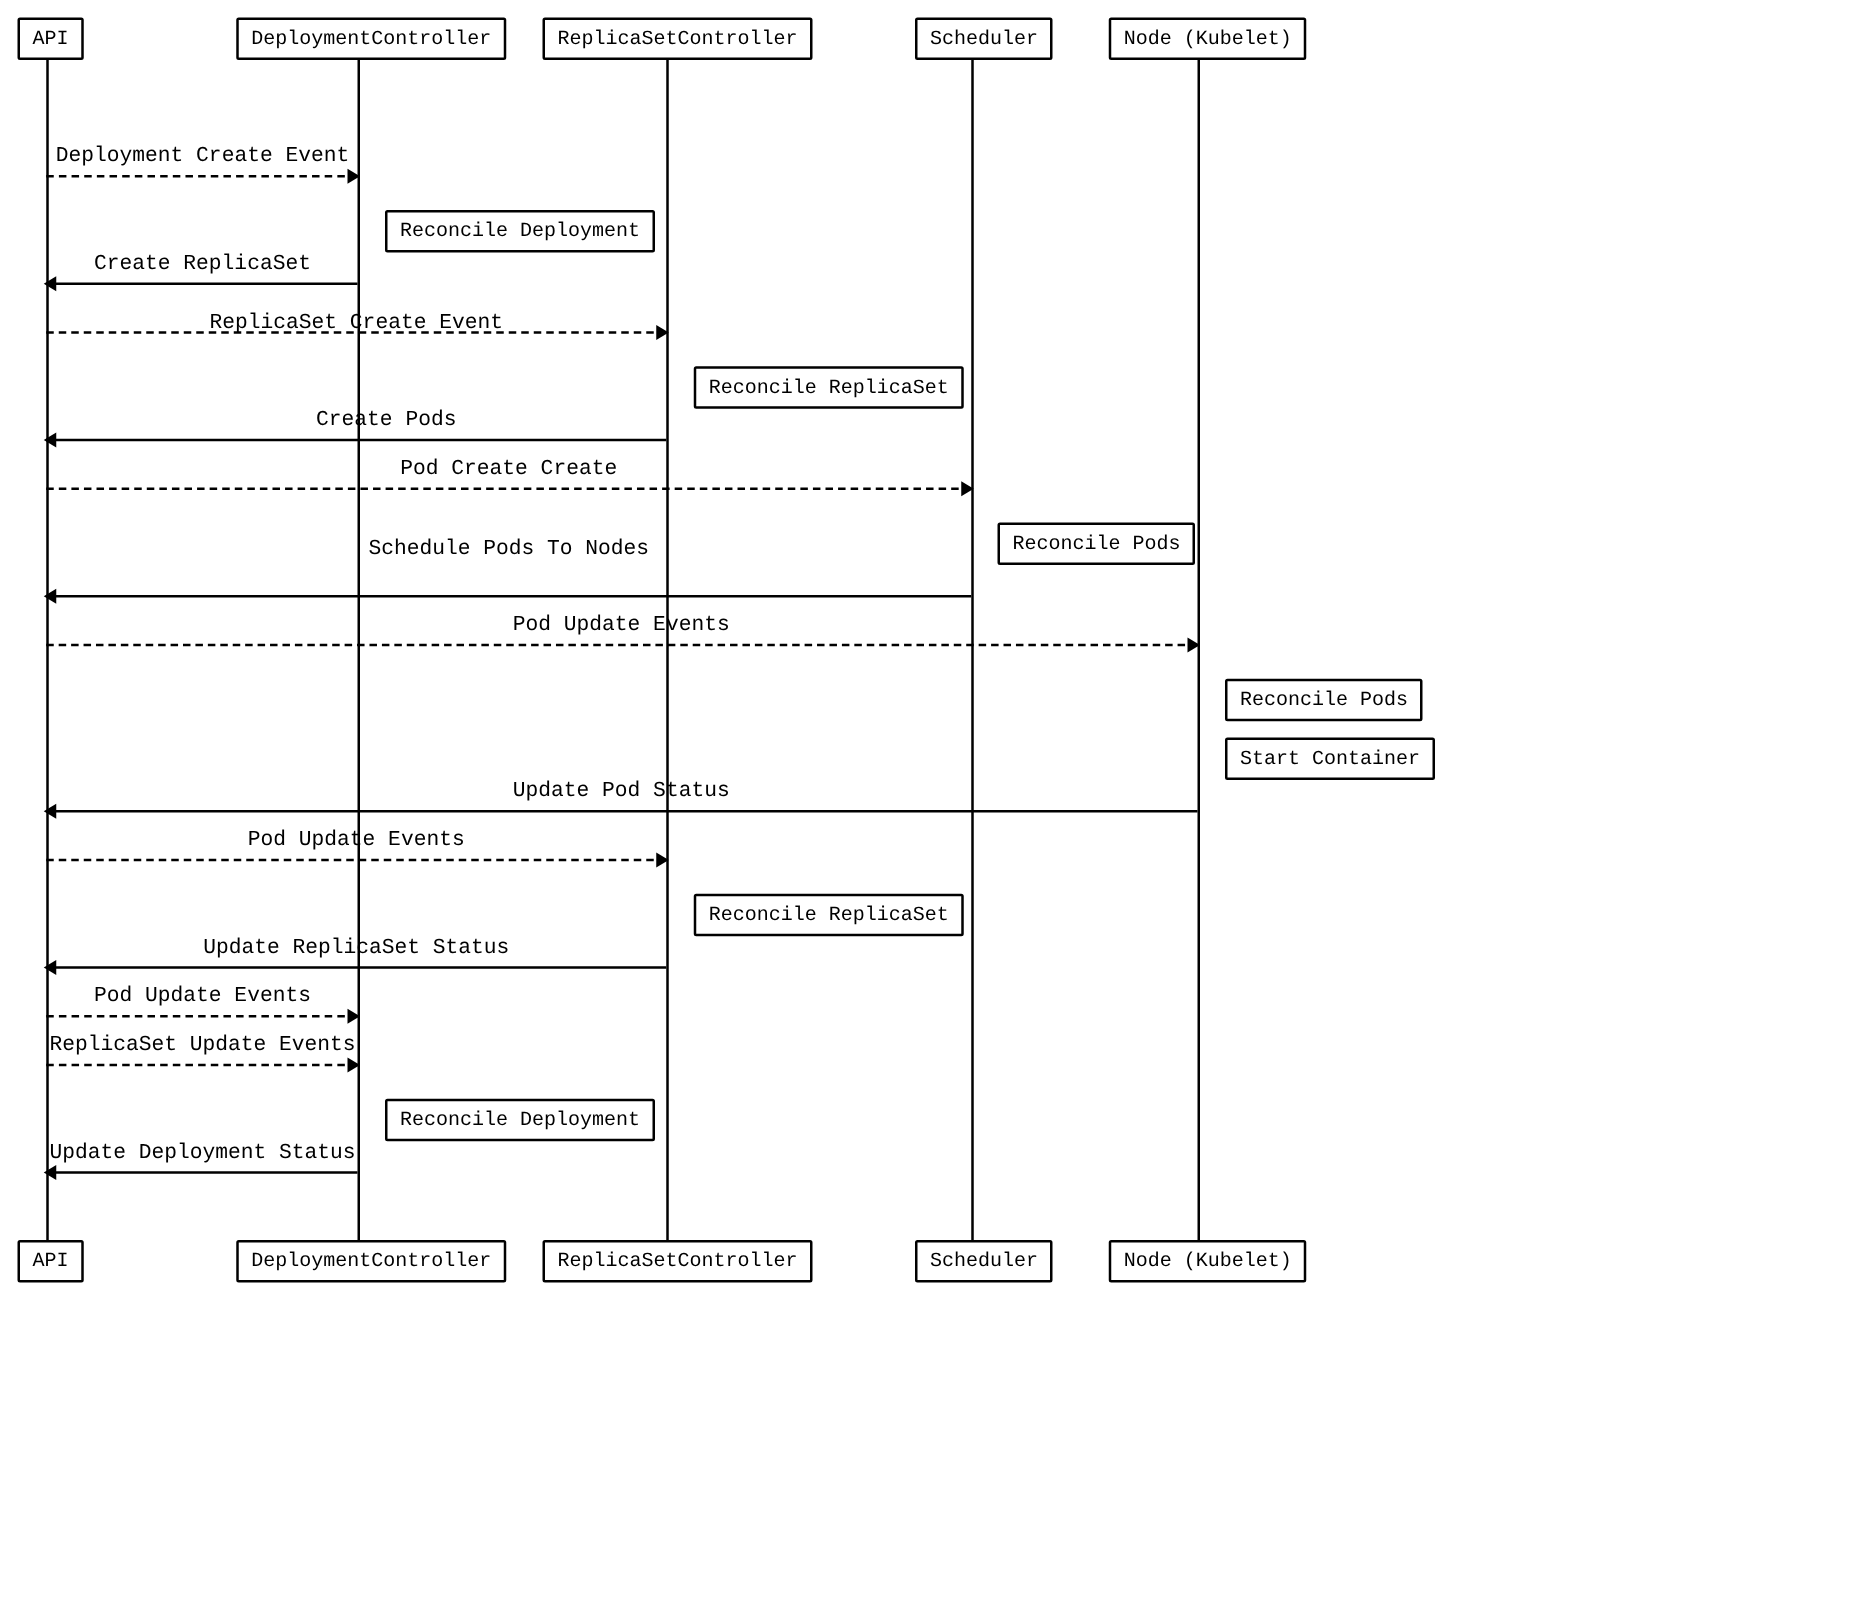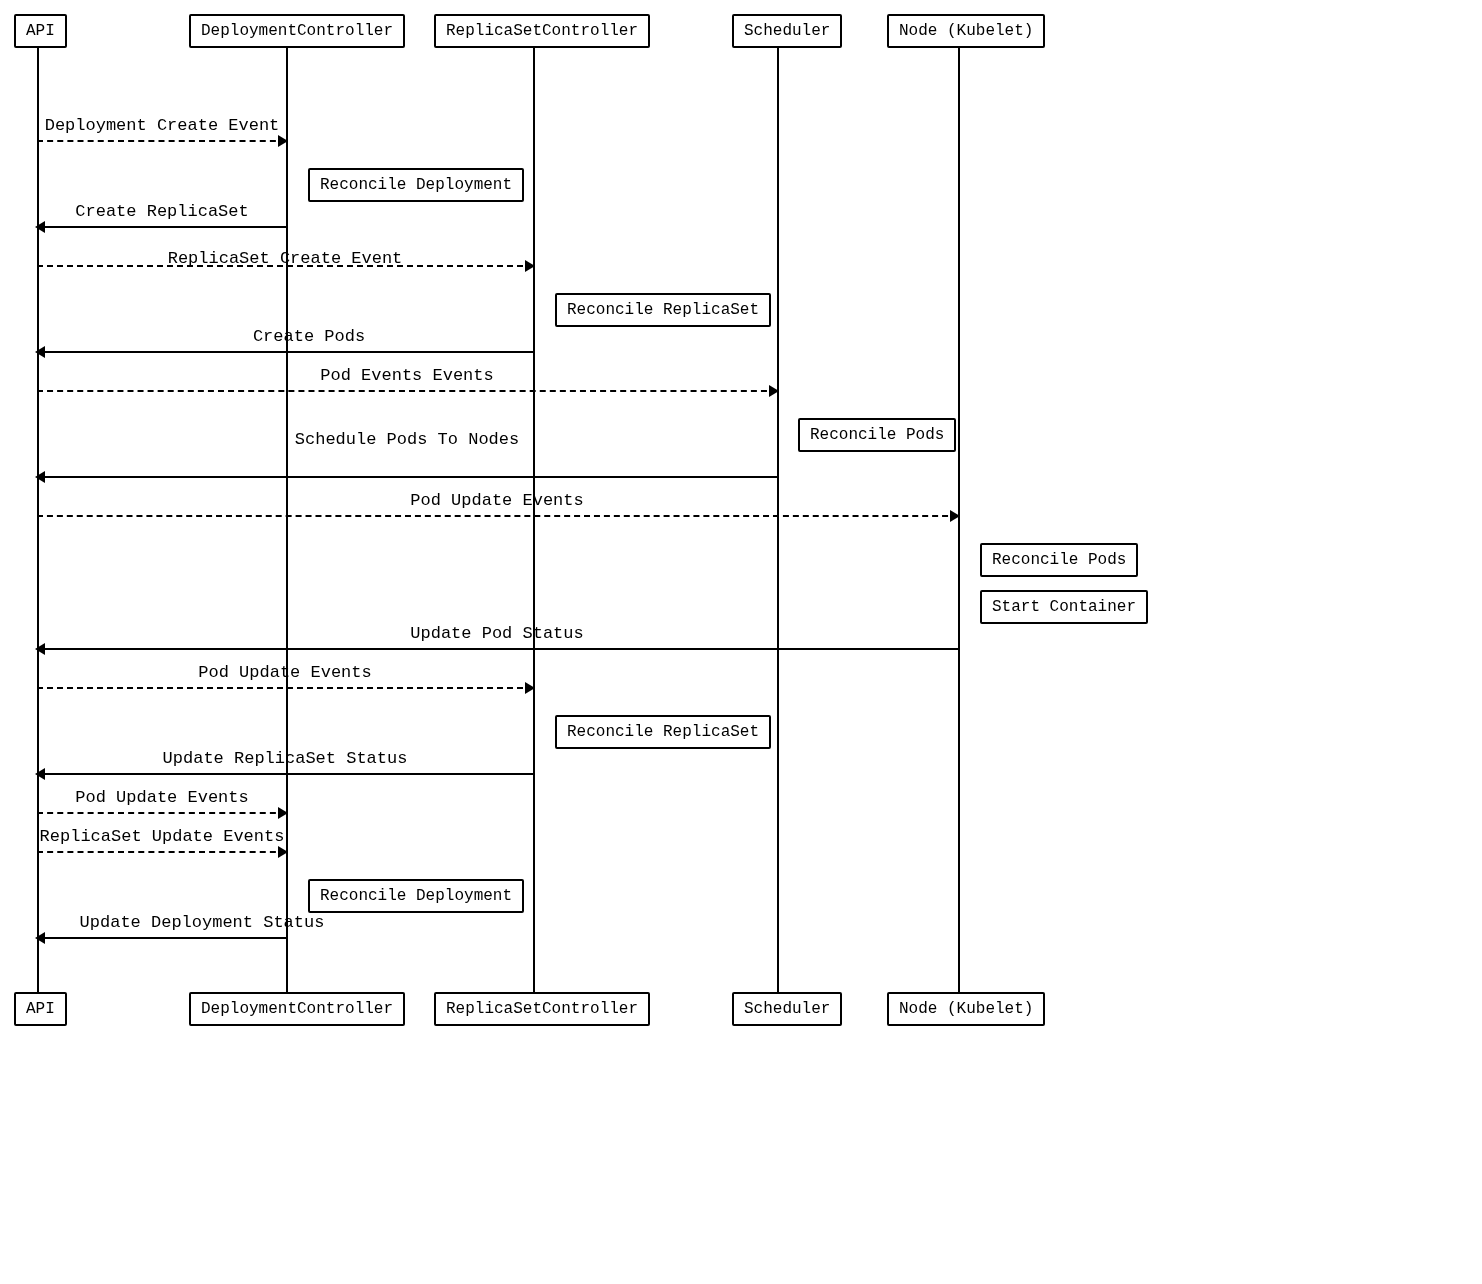--- a/index.html
+++ b/index.html
@@ -107,21 +107,21 @@
   <div class="box" style="left:555px; top:293px;"><span>Reconcile ReplicaSet</span></div>
 
   <div class="msg" style="left:37px; top:351px; width:496px;">
       <div class="head left"></div>
     </div>
   <div class="lbl" style="left:285px; top:348px;margin-left:24px;">Create Pods</div>
 
   <div class="msg dashed" style="left:37px; top:390px; width:740px;">
       <div class="head right"></div>
     </div>
-  <div class="lbl" style="left:407px; top:387px;">Pod Events Events</div>
+  <div class="lbl" style="left:407px; top:387px;">Pod Create Create</div>
 
   <div class="box" style="left:798px; top:418px;"><span>Reconcile Pods</span></div>
 
   <div class="msg" style="left:37px; top:476px; width:740px;">
       <div class="head left"></div>
     </div>
   <div class="lbl" style="left:407px; top:451px;">Schedule Pods To Nodes</div>
 
   <div class="msg dashed" style="left:37px; top:515px; width:921px;">
       <div class="head right"></div>
@@ -156,15 +156,15 @@
   <div class="msg dashed" style="left:37px; top:851px; width:249px;">
       <div class="head right"></div>
     </div>
   <div class="lbl" style="left:162px; top:848px;">ReplicaSet Update Events</div>
 
   <div class="box" style="left:308px; top:879px;"><span>Reconcile Deployment</span></div>
 
   <div class="msg" style="left:37px; top:937px; width:249px;">
       <div class="head left"></div>
     </div>
-  <div class="lbl" style="left:162px; top:934px;margin-left:40px;">Update Deployment Status</div>
+  <div class="lbl" style="left:162px; top:934px;">Update Deployment Status</div>
 
 </div>
 
 </body></html>

